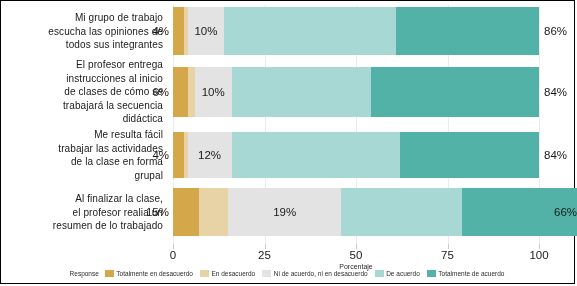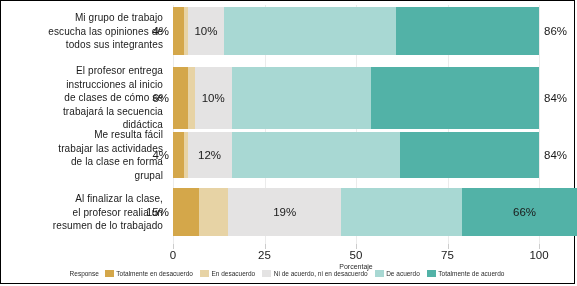--- a/index.html
+++ b/index.html
@@ -163,21 +163,21 @@
             <div class="seg" style="width: 10.98px; background: rgb(212, 167, 74);"></div>
             <div class="seg" style="width: 3.66px; background: rgb(231, 211, 165);"></div>
             <div class="seg" style="width: 36.6px; background: rgb(228, 227, 227);">
               <span>10%</span>
             </div>
             <div class="seg" style="width: 172.02px; background: rgb(168, 216, 211);"></div>
             <div class="seg" style="width: 142.74px; background: rgb(82, 178, 167);"></div>
           </div>
           <div class="rightval" style="left: 543px;">86%</div>
         </div>
-        <div class="row" style="top: 66px; height: 62px;">
+        <div class="row" style="top: 66px; height: 50px;">
           <div class="rowlabel" style="top: 50%; transform: translateY(-50%);">
             <div>El profesor entrega</div>
             <div>instrucciones al inicio</div>
             <div>de clases de cómo se</div>
             <div>trabajará la secuencia</div>
             <div>didáctica</div>
           </div>
           <div class="leftval" style="right: 407px;">6%</div>
           <div class="bar" style="left: 172px; width: 366px;">
             <div class="seg" style="width: 14.64px; background: rgb(212, 167, 74);"></div>
@@ -218,21 +218,21 @@
           <div class="leftval" style="right: 407px;">15%</div>
           <div class="bar" style="left: 172px; width: 366px;">
             <div class="seg" style="width: 25.62px; background: rgb(212, 167, 74);"></div>
             <div class="seg" style="width: 29.28px; background: rgb(231, 211, 165);"></div>
             <div class="seg" style="width: 69.54px; background: rgb(228, 227, 227); padding-left: 44px;">
               <span>19%</span>
             </div>
             <div class="seg" style="width: 120.78px; background: rgb(168, 216, 211);"></div>
             <div class="seg" style="width: 120.78px; background: rgb(82, 178, 167);"></div>
           </div>
-          <div class="rightval" style="left: 512px;">66%</div>
+          <div class="rightval" style="left: 553px;">66%</div>
         </div>
       </div>
   </div>
 
   <div id="axis">
       <div class="tick" style="left: 172px;"></div>
       <div class="ticklabel" style="left: 172px;">0</div>
       <div class="tick" style="left: 263.5px;"></div>
       <div class="ticklabel" style="left: 263.5px;">25</div>
       <div class="tick" style="left: 355px;"></div>

